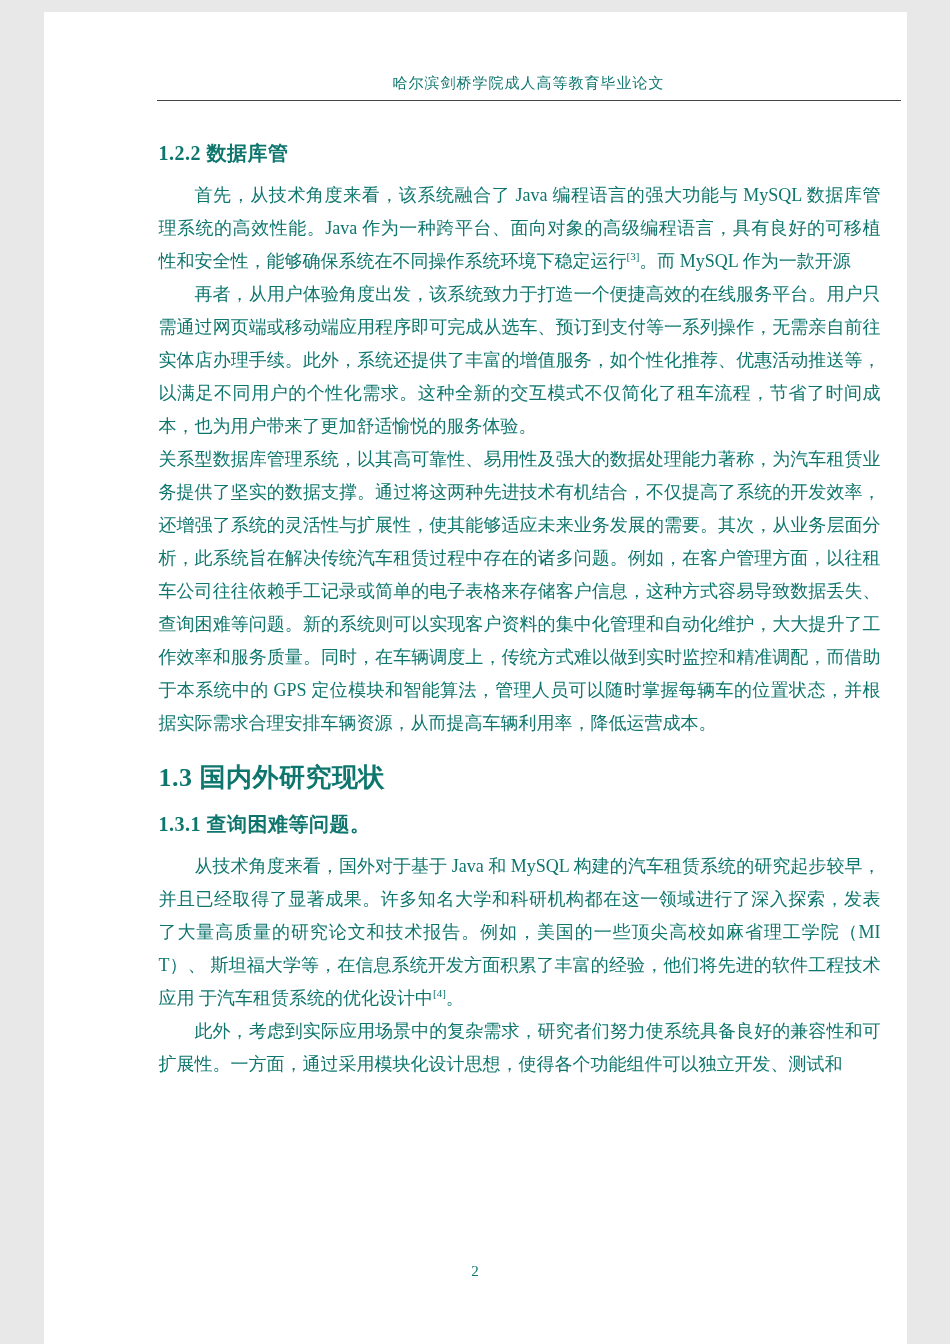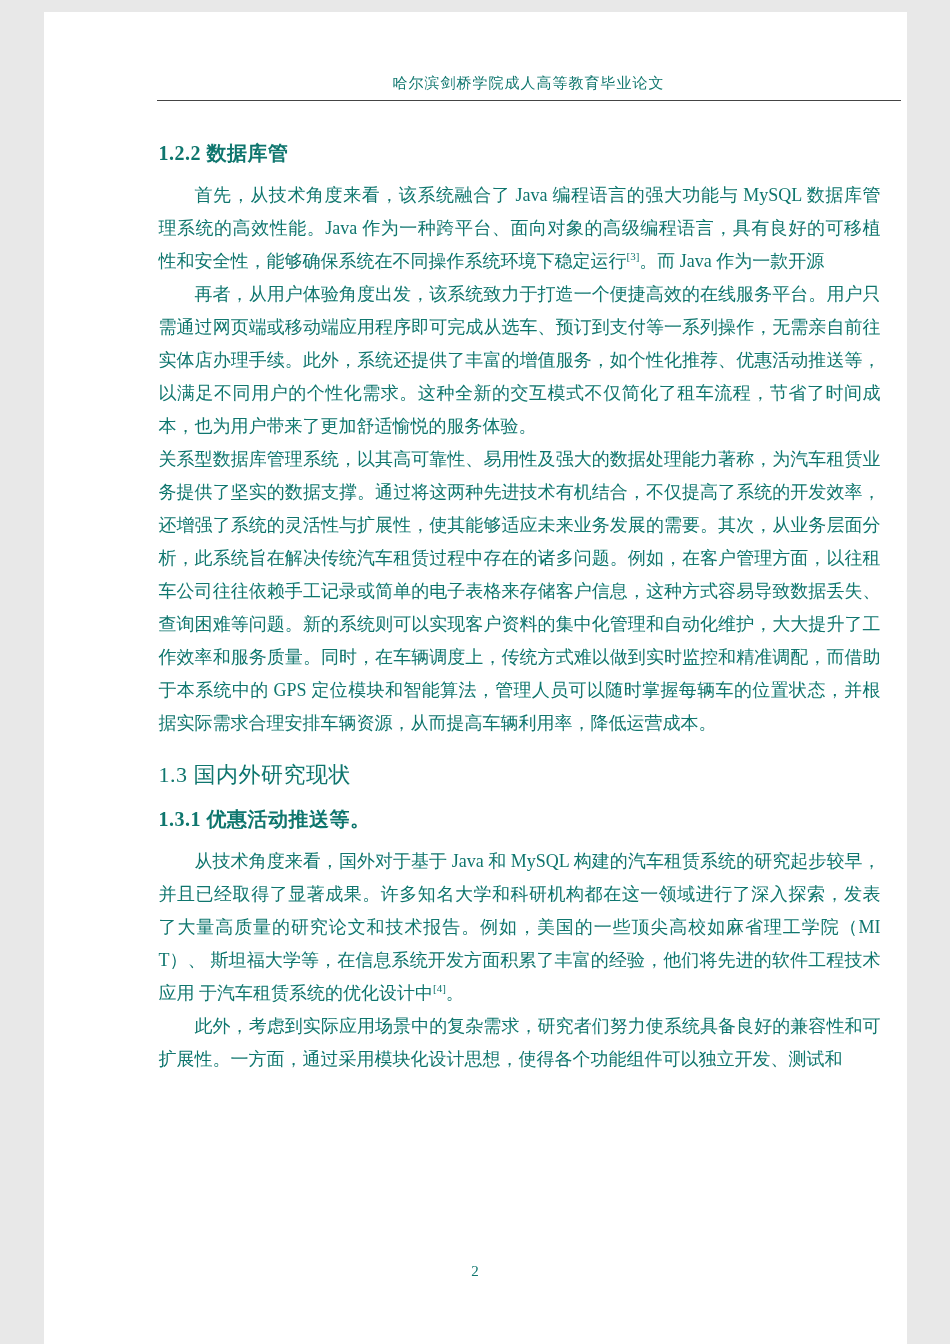--- a/index.html
+++ b/index.html
@@ -31,22 +31,22 @@
     left: 115px;
     width: 722px;
   }
   .h-sub {
     font-size: 20px;
     font-weight: bold;
     margin: 16px 0 12px 0;
     letter-spacing: 0.5px;
   }
   .h-main {
-    font-size: 22px;
-    font-weight: normal;
+    font-size: 26px;
+    font-weight: bold;
     margin: 20px 0 8px 0;
     letter-spacing: 0.5px;
   }
   .para {
     font-size: 18px;
     line-height: 33px;
     text-align: justify;
     margin: 0;
     word-break: break-all;
   }
@@ -71,29 +71,29 @@
 <div class="page">
 
   <div class="header">
     <span>哈尔滨剑桥学院成人高等教育毕业论文</span>
   </div>
 
   <div class="content">
 
     <h2 class="h-sub">1.2.2 数据库管</h2>
 
-    <p class="para indent"><span>首先，从技术角度来看，该系统融合了 Java 编程语言的强大功能与 MySQL 数据库管 理系统的高效性能。Java 作为一种跨平台、面向对象的高级编程语言，具有良好的可移植 性和安全性，能够确保系统在不同操作系统环境下稳定运行</span><sup>[3]</sup><span>。而 Java 作为一款开源</span></p>
+    <p class="para indent"><span>首先，从技术角度来看，该系统融合了 Java 编程语言的强大功能与 MySQL 数据库管 理系统的高效性能。Java 作为一种跨平台、面向对象的高级编程语言，具有良好的可移植 性和安全性，能够确保系统在不同操作系统环境下稳定运行</span><sup>[3]</sup><span>。而 MySQL 作为一款开源</span></p>
 
     <p class="para indent">再者，从用户体验角度出发，该系统致力于打造一个便捷高效的在线服务平台。用户只需通过网页端或移动端应用程序即可完成从选车、预订到支付等一系列操作，无需亲自前往实体店办理手续。此外，系统还提供了丰富的增值服务，如个性化推荐、优惠活动推送等，以满足不同用户的个性化需求。这种全新的交互模式不仅简化了租车流程，节省了时间成本，也为用户带来了更加舒适愉悦的服务体验。</p>
 
     <p class="para">关系型数据库管理系统，以其高可靠性、易用性及强大的数据处理能力著称，为汽车租赁业务提供了坚实的数据支撑。通过将这两种先进技术有机结合，不仅提高了系统的开发效率，还增强了系统的灵活性与扩展性，使其能够适应未来业务发展的需要。其次，从业务层面分析，此系统旨在解决传统汽车租赁过程中存在的诸多问题。例如，在客户管理方面，以往租车公司往往依赖手工记录或简单的电子表格来存储客户信息，这种方式容易导致数据丢失、查询困难等问题。新的系统则可以实现客户资料的集中化管理和自动化维护，大大提升了工作效率和服务质量。同时，在车辆调度上，传统方式难以做到实时监控和精准调配，而借助于本系统中的 GPS 定位模块和智能算法，管理人员可以随时掌握每辆车的位置状态，并根据实际需求合理安排车辆资源，从而提高车辆利用率，降低运营成本。</p>
 
     <h2 class="h-main">1.3 国内外研究现状</h2>
 
-    <h2 class="h-sub">1.3.1 优惠活动推送等。</h2>
+    <h2 class="h-sub">1.3.1 查询困难等问题。</h2>
 
     <p class="para indent"><span>从技术角度来看，国外对于基于 Java 和 MySQL 构建的汽车租赁系统的研究起步较早， 并且已经取得了显著成果。许多知名大学和科研机构都在这一领域进行了深入探索，发表 了大量高质量的研究论文和技术报告。例如，美国的一些顶尖高校如麻省理工学院（MIT）、 斯坦福大学等，在信息系统开发方面积累了丰富的经验，他们将先进的软件工程技术应用 于汽车租赁系统的优化设计中</span><sup>[4]</sup><span>。</span></p>
 
 
     <p class="para indent">此外，考虑到实际应用场景中的复杂需求，研究者们努力使系统具备良好的兼容性和可扩展性。一方面，通过采用模块化设计思想，使得各个功能组件可以独立开发、测试和</p>
 
   </div>
 
   <div class="footer">
     <span>2</span>

